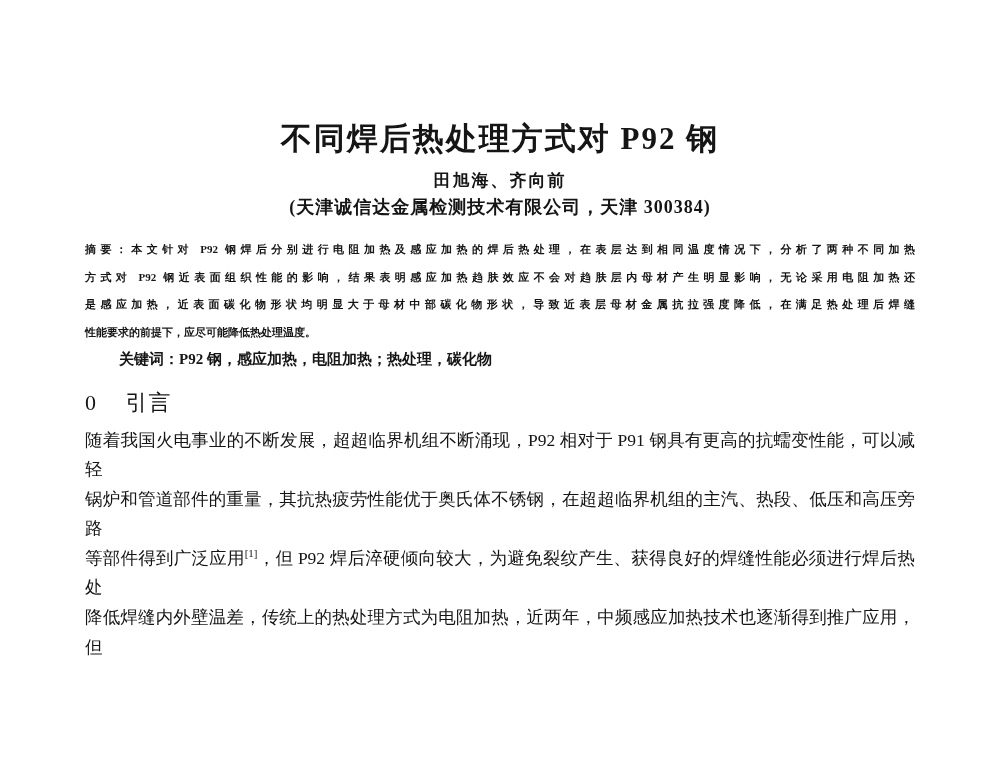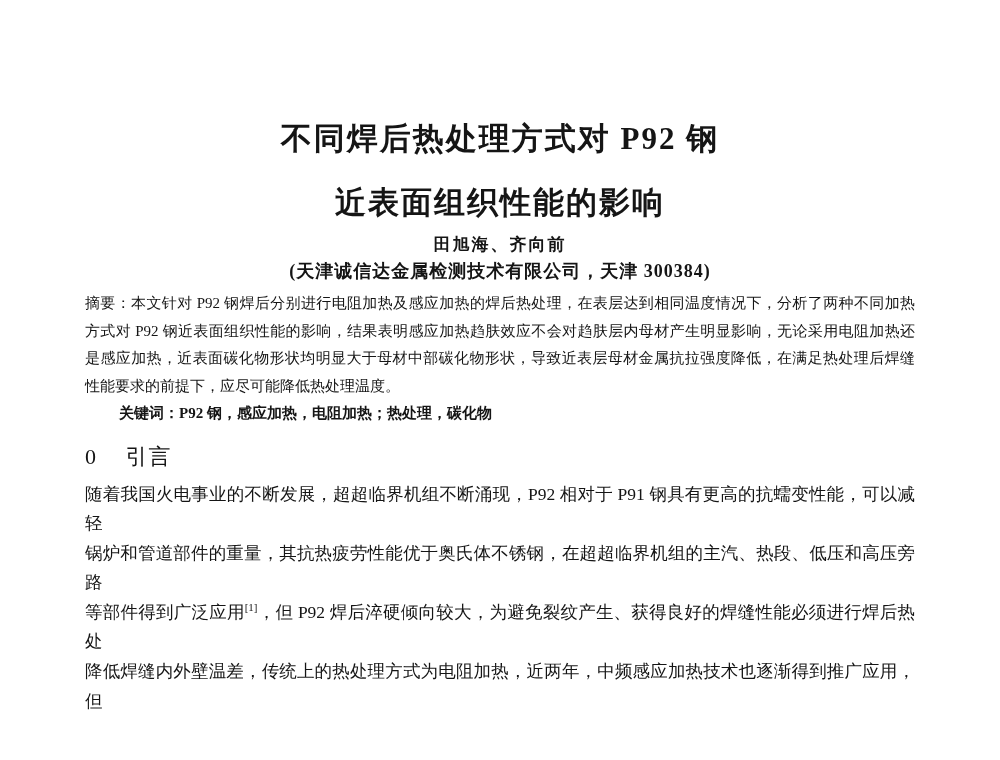--- a/index.html
+++ b/index.html
@@ -41,23 +41,23 @@
   }
   .affiliation-line {
     margin-top: 1px;
     text-align: center;
     font-size: 18px;
     font-weight: 700;
     line-height: 26px;
     letter-spacing: 1px;
   }
   .abstract-block {
-    margin-top: 6px;
-    font-size: 15px;
-    font-weight: 400;
+    margin-top: 16px;
+    font-size: 11px;
+    font-weight: 700;
     line-height: 27.5px;
   }
   .jline {
     text-align: justify;
     text-align-last: justify;
   }
   .lastline {
     text-align: right;
     text-align-last: left;
   }
@@ -88,21 +88,20 @@
     letter-spacing: 0;
   }
 </style>
 </head>
 <body>
 
 <div class="page">
   <div class="content">
 
     <div class="title-line first">不同焊后热处理方式对 P92 钢</div>
-    <div class="title-line second">近表面组织性能的影响</div>
 
     <div class="authors-line">田旭海、齐向前</div>
 
     <div class="affiliation-line">(天津诚信达金属检测技术有限公司，天津 300384)</div>
 
     <div class="abstract-block">
       <div class="jline">摘要：本文针对 P92 钢焊后分别进行电阻加热及感应加热的焊后热处理，在表层达到相同温度情况下，分析了两种不同加热</div>
       <div class="jline">方式对 P92 钢近表面组织性能的影响，结果表明感应加热趋肤效应不会对趋肤层内母材产生明显影响，无论采用电阻加热还</div>
       <div class="jline">是感应加热，近表面碳化物形状均明显大于母材中部碳化物形状，导致近表层母材金属抗拉强度降低，在满足热处理后焊缝</div>
       <div class="lastline">性能要求的前提下，应尽可能降低热处理温度。</div>

